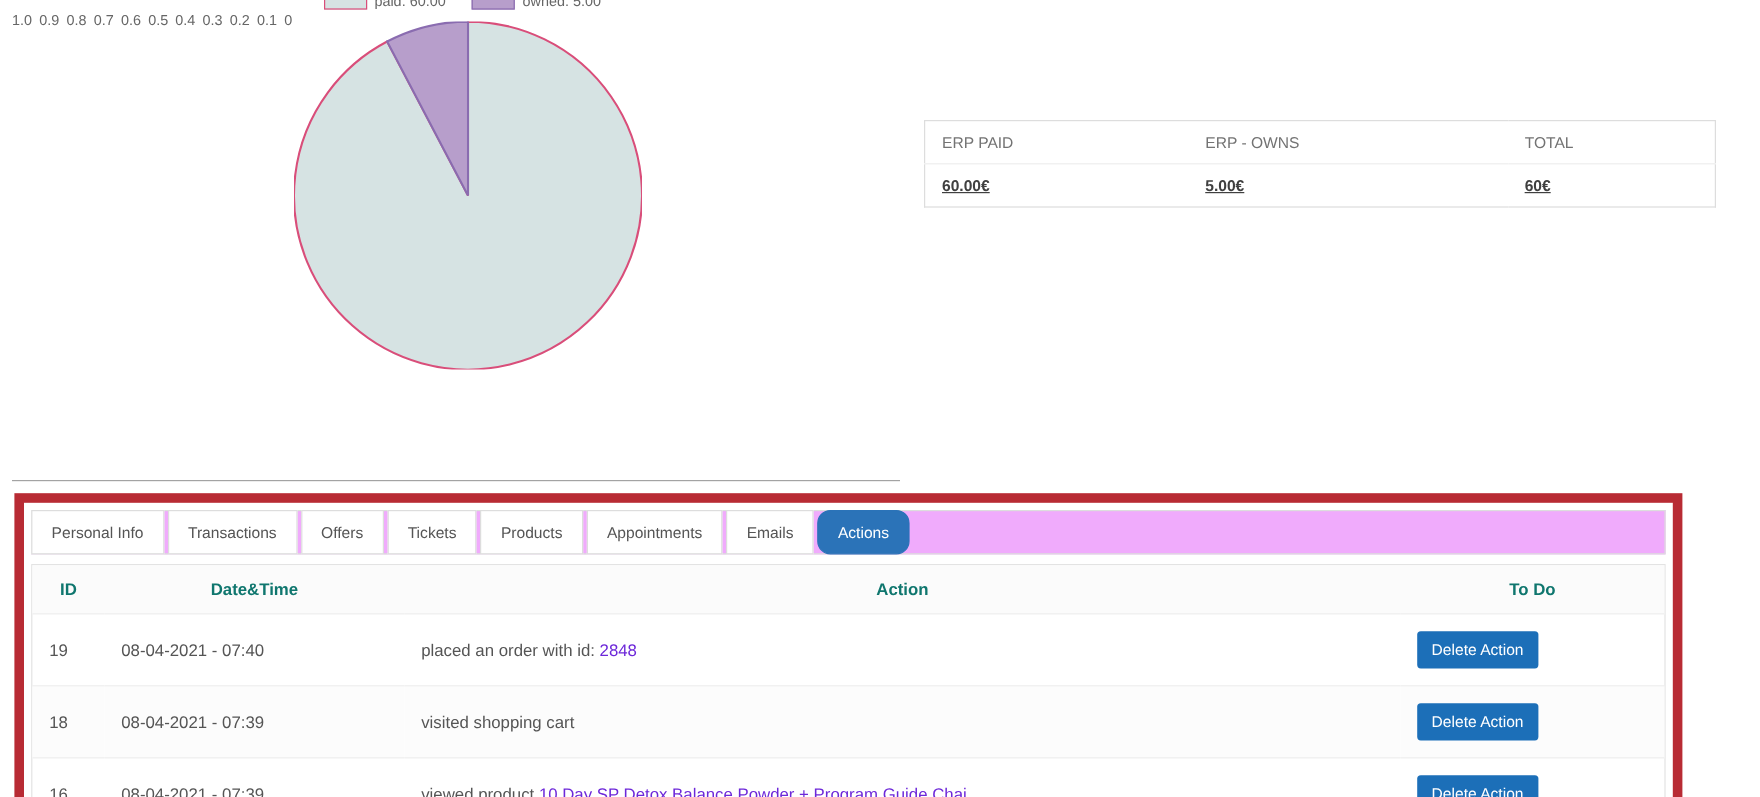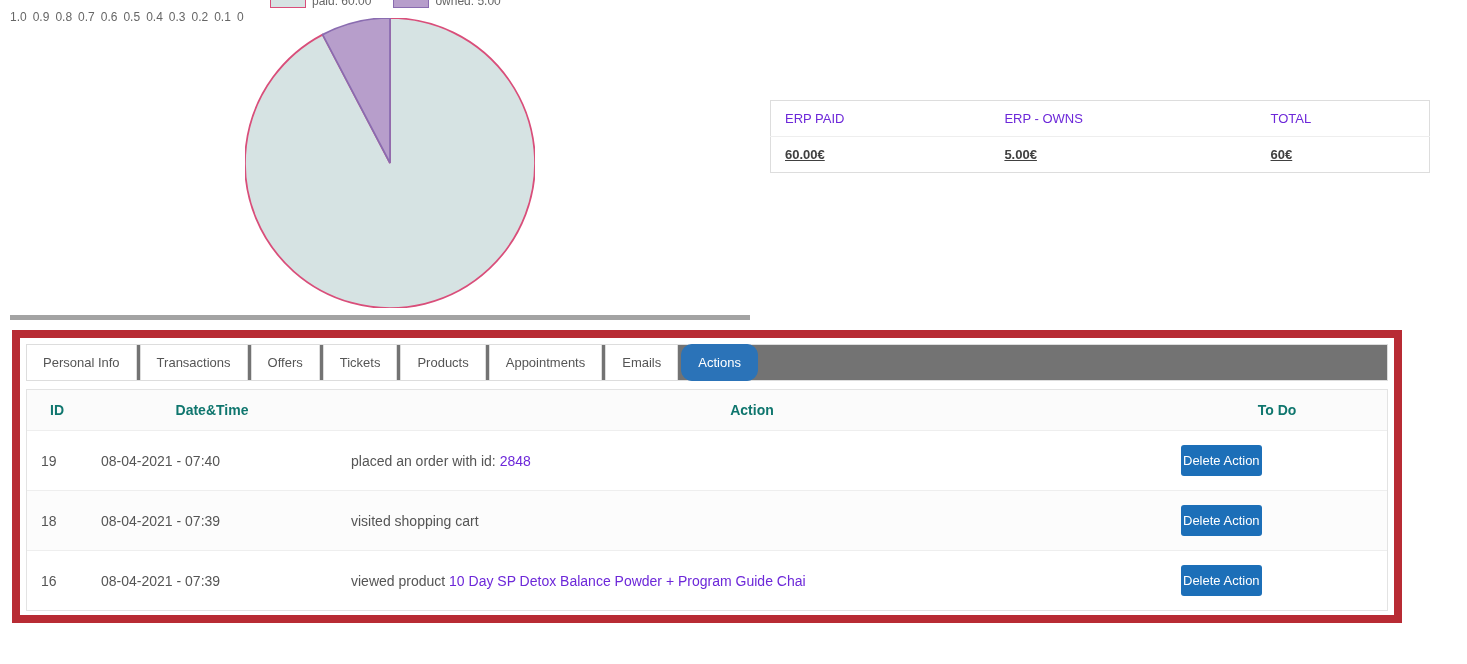--- a/index.html
+++ b/index.html
@@ -12,22 +12,22 @@
     width: 1467px;
   }
   .top-row {
     display: flex;
     align-items: flex-start;
     padding: 0 10px 10px 30px;
   }
   .chart-area {
     position: relative;
     width: 740px;
-    height: 320px;
-    border-bottom: 5px solid #a3a3a3;
+    height: 401px;
+    border-bottom: 1px solid #a3a3a3;
     margin-left:-20px;
   }
   .y-axis {
     position: absolute;
     left: 0;
     top: 10px;
     bottom: 14px;
     width: 42px;
     display: flex;
     flex-direction: row;
@@ -67,41 +67,41 @@
     border: 1px solid #ddd;
     width: 660px;
     border-collapse: collapse;
     font-size: 13px;
   }
   .erp-table th, .erp-table td {
     text-align: left;
     padding: 10px 14px;
   }
   .erp-table thead th {
-    color: #6d28d9;
+    color: #737373;
     font-weight: 500;
     border-bottom: 1px solid #eee;
   }
   .erp-table tbody td {
     font-weight: 700;
     color: #404040;
     text-decoration: underline;
   }
 
   .highlight-frame {
     border: 8px solid #b82b34;
     margin: 0 65px 6px 12px;
     padding: 6px 6px 4px 6px;
     background: #fff;
   }
 
   .tabs {
     display: flex;
     align-items: stretch;
-    background: #737373;
+    background: #f0abfc;
     border: 1px solid #ddd;
     padding: 0;
     gap: 4px;
   }
   .tab {
     padding: 10px 16px;
     font-size: 13px;
     color: #555;
     background: #fff;
     border: 1px solid #ddd;
@@ -145,21 +145,21 @@
   .link { color: #6d28d9; cursor: pointer; }
   .btn {
     background: #1c6fb8;
     color: #fff;
     border: none;
     padding: 8px 14px;
     font-size: 13px;
     border-radius: 3px;
     cursor: pointer;
   }
-  .btn.small { padding: 8px 2px; }
+  .btn.small { padding: 8px 12px; }
   col.col-id   { width: 60px; }
   col.col-dt   { width: 250px; }
   col.col-act  { }
   col.col-todo { width: 220px; }
 </style>
 </head>
 <body>
 
 <div class="top-row">
   <div class="chart-area">

